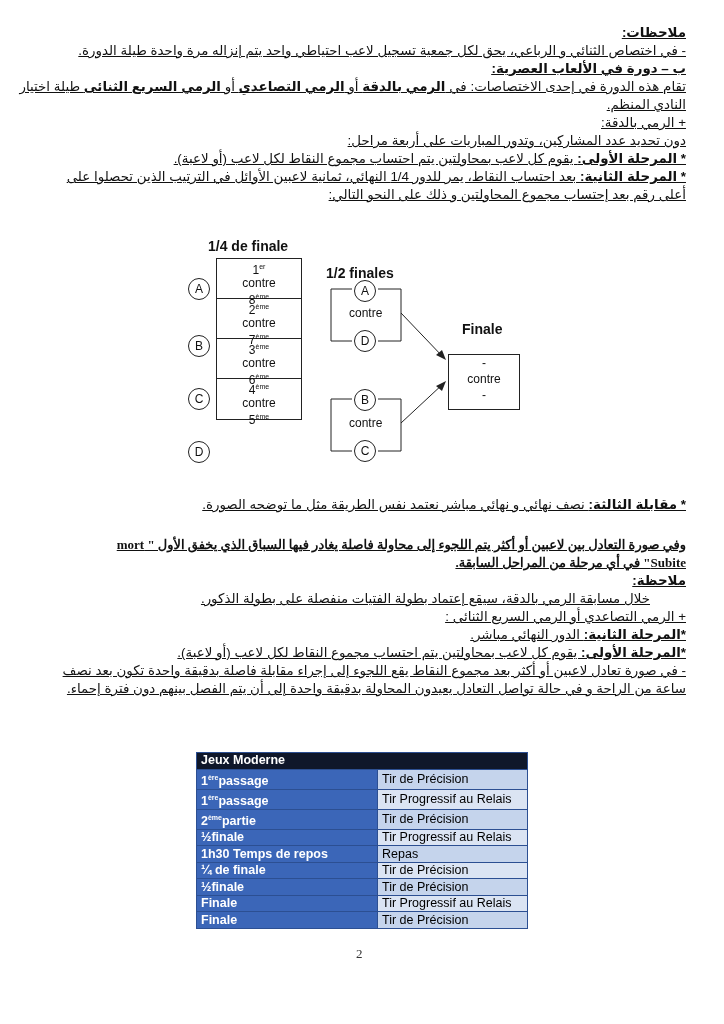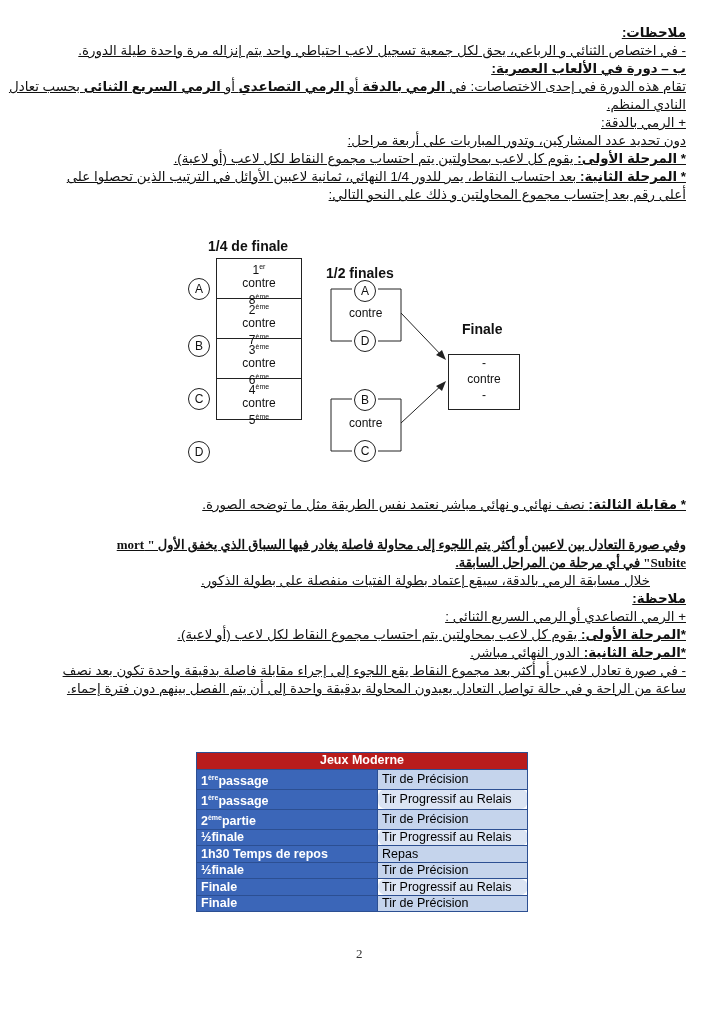--- a/index.html
+++ b/index.html
@@ -15,56 +15,56 @@
   .dtitle { position:absolute; font-weight:bold; font-size:14px; color:#111; }
   .qcol { position:absolute; left:40px; top:22px; width:84px; border:1px solid #222; }
   .qcell { height:40px; border-bottom:1px solid #222; text-align:center; font-size:12px; line-height:13px; padding-top:1px; box-sizing:border-box; }
   .qcell:last-child { border-bottom:none; }
   .qcell sup { font-size:7px; }
   .circle { position:absolute; width:20px; height:20px; border:1px solid #222; border-radius:50%; text-align:center; line-height:20px; font-size:12px; background:#fff; }
   .contre { position:absolute; font-size:12px; }
   .finale { position:absolute; left:272px; top:118px; width:70px; height:54px; border:1px solid #222; text-align:center; font-size:12px; line-height:16px; }
   table.jeux { position:absolute; left:196px; top:752px; width:332px; border-collapse:collapse; font-size:12.5px; }
   table.jeux td { border:1px solid #2c4f92; height:15.5px; padding:0 4px; line-height:15px; }
-  table.jeux .hdr { background:#b91c1c; color:#fff; text-align:center; font-weight:bold; }
+  table.jeux .hdr { background:#0f172a; color:#fff; font-weight:bold; }
   table.jeux .lc { background:#3b66b8; color:#fff; font-weight:bold; width:172px; }
   table.jeux .rc { background:#c5d4ec; color:#000000; text-align:left; }
-  table.jeux .rc.alt { background:#dbe4f3;border-radius:8px; }
+  table.jeux .rc.alt { background:#dbe4f3; }
   table.jeux sup { font-size:7px; }
   .pnum { position:absolute; left:356px; top:946px; font-family:"Liberation Serif", serif; font-size:13px; color:#333; }
 </style>
 </head>
 <body>
 
 <div class="page">
   <div class="rtl" style="position:absolute; top:0; left:0; width:648px;">
     <div class="u">ملاحظات:</div>
     <div class="line">- في اختصاص الثنائي و الرباعي، يحق لكل جمعية تسجيل لاعب احتياطي واحد يتم إنزاله مرة واحدة طيلة الدورة.</div>
     <div class="u">ب – دورة في الألعاب العصرية:</div>
-    <div class="line"><span>تقام هذه الدورة في إحدى الاختصاصات: في </span><b>الرمي بالدقة</b><span> أو </span><b>الرمي التصاعدي</b><span> أو </span><b>الرمي السريع الثنائى</b><span> بحسب تعادل</span></div>
+    <div class="line"><span>تقام هذه الدورة في إحدى الاختصاصات: في </span><b>الرمي بالدقة</b><span> أو </span><b>الرمي التصاعدي</b><span> أو </span><b>الرمي السريع الثنائى</b><span> طيلة اختيار</span></div>
     <div>النادي المنظم.</div>
     <div class="u" style="font-weight:normal;">+ الرمي بالدقة:</div>
     <div>دون تحديد عدد المشاركين، وتدور المباريات على أربعة مراحل:</div>
     <div class="line"><b>* المرحلة الأولى:</b><span> يقوم كل لاعب بمحاولتين يتم احتساب مجموع النقاط لكل لاعب (أو لاعبة).</span></div>
     <div class="line"><b>* المرحلة الثانية:</b><span> بعد احتساب النقاط، يمر للدور 1/4 النهائي، ثمانية لاعبين الأوائل في الترتيب الذين تحصلوا على</span></div>
     <div>أعلى رقم بعد إحتساب مجموع المحاولتين و ذلك على النحو التالي:</div>
   </div>
 
   <div class="rtl" style="position:absolute; top:472px; left:0; width:648px;">
     <b>* مقابلة الثالثة:</b><span> نصف نهائي و نهائي مباشر نعتمد نفس الطريقة مثل ما توضحه الصورة.</span>
   </div>
 
   <div class="rtl" style="position:absolute; top:512px; left:0; width:648px;">
     <div class="bigbold line">وفي صورة التعادل بين لاعبين أو أكثر يتم اللجوء إلى محاولة فاصلة يغادر فيها السباق الذي يخفق الأول " mort</div>
     <div class="bigbold">Subite" في أي مرحلة من المراحل السابقة.</div>
+    <div style="font-weight:bold;">ملاحظة:</div>
     <div style="padding-right:36px;">خلال مسابقة الرمي بالدقة، سيقع إعتماد بطولة الفتيات منفصلة على بطولة الذكور.</div>
-    <div style="font-weight:bold;">ملاحظة:</div>
     <div class="u" style="font-weight:normal;">+ الرمي التصاعدي أو الرمي السريع الثنائى :</div>
+    <div class="line"><b>*المرحلة الثانية:</b><span> الدور النهائي مباشر.</span></div>
     <div class="line"><b>*المرحلة الأولى:</b><span> يقوم كل لاعب بمحاولتين يتم احتساب مجموع النقاط لكل لاعب (أو لاعبة).</span></div>
-    <div class="line"><b>*المرحلة الثانية:</b><span> الدور النهائي مباشر.</span></div>
     <div class="line">- في صورة تعادل لاعبين أو أكثر بعد مجموع النقاط يقع اللجوء إلى إجراء مقابلة فاصلة بدقيقة واحدة تكون بعد نصف</div>
     <div>ساعة من الراحة و في حالة تواصل التعادل يعيدون المحاولة بدقيقة واحدة إلى أن يتم الفصل بينهم دون فترة إحماء.</div>
   </div>
 </div>
 
 <div class="diagram">
   <div class="dtitle" style="left:32px; top:2px;">1/4 de finale</div>
   <div class="qcol">
     <div class="qcell">
         <div><span>1</span><sup>er</sup></div>
@@ -140,20 +140,24 @@
       </tr>
   <tr>
         <td class="lc">½finale</td>
         <td class="rc alt">Tir Progressif au Relais</td>
       </tr>
   <tr>
         <td class="lc">1h30 Temps de repos</td>
         <td class="rc">Repas</td>
       </tr>
   <tr>
+        <td class="lc">¼ de finale</td>
+        <td class="rc alt">Tir de Précision</td>
+      </tr>
+  <tr>
         <td class="lc">½finale</td>
         <td class="rc">Tir de Précision</td>
       </tr>
   <tr>
         <td class="lc">Finale</td>
         <td class="rc alt">Tir Progressif au Relais</td>
       </tr>
   <tr>
         <td class="lc">Finale</td>
         <td class="rc">Tir de Précision</td>

